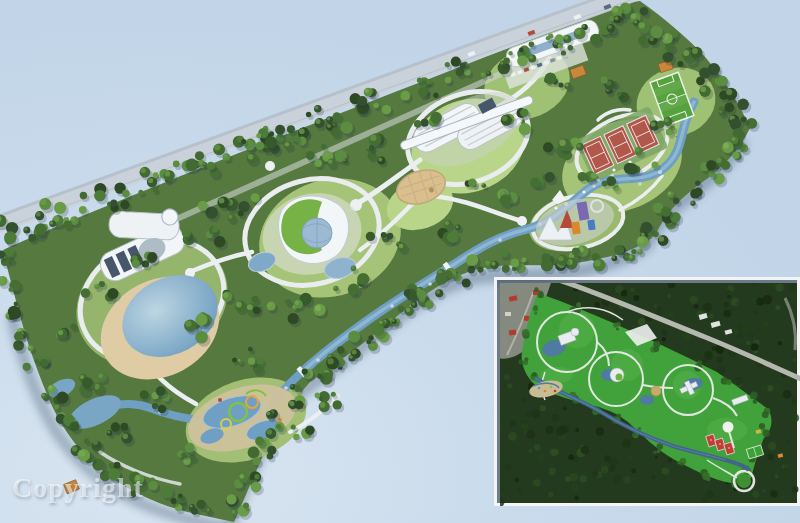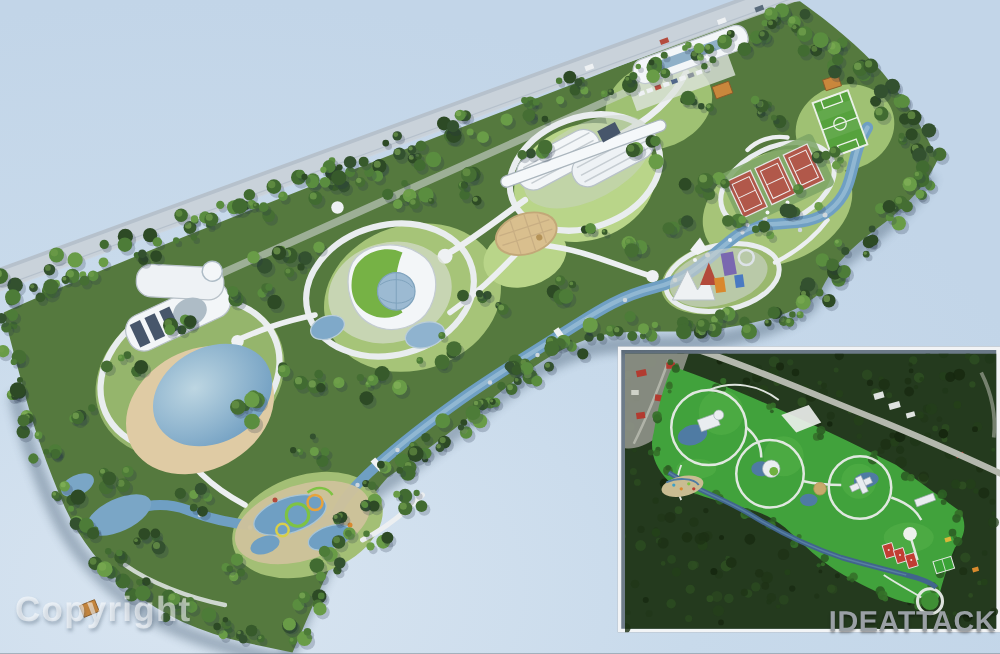--- a/index.html
+++ b/index.html
@@ -1,18 +1,18 @@
 <!DOCTYPE html>
 <html style="--c-bg: #c8daeb; --c-road: #b6c1cc; --c-roadLight: #c9d2da; --c-parkBase: #55793e; --c-lawn: #a6c478; --c-lawnBright: #b9d589; --c-river: #6f9fc3; --c-riverLight: #9ec2d8; --c-sand: #d9bf8e; --c-beachSand: #dfcba4; --c-building: #f3f6f8; --c-buildingShade: #aebcc6; --c-glassDark: #47566b; --c-glassBlue: #9cbad2; --c-tennis: #b1584a; --c-pitch: #56a23d; --c-ridePurple: #7a68b0; --c-rideRed: #b34a3a; --c-rideOrange: #d9882e; --c-insetForest: #243a1e; --c-insetPark: #41a23c; --c-insetPath: #e9ece9; --c-insetWater: #41658c; --c-insetRed: #b23b30; --c-insetRoad: #b4b8ae; --c-clearing: #90948a; --c-logoGray: #9aa0a5; --c-watermark: rgba(255,255,255,0.55);"><head>
 <meta charset="utf-8">
 <title>IDEATTACK</title>
 <style>
   html,body{margin:0;padding:0;background:#222;}
   .stage{position:relative;width:800px;height:523px;overflow:hidden;
-         font-family:Liberation Sans, sans-serif;background:var(--c-bg,#c8daeb);}
+         font-family:Liberation Serif, serif;background:var(--c-bg,#c8daeb);}
   .stage svg{position:absolute;left:0;top:0;display:block;}
   #inset-svg{left:494px;top:277px;}
   .watermark{position:absolute;left:12px;top:472px;font-weight:bold;font-size:28px;
              letter-spacing:1px;color:var(--c-watermark,rgba(255,255,255,.55));
              text-shadow:1px 2px 3px rgba(60,80,100,.35);user-select:none;}
   .logo{position:absolute;right:3px;top:484px;font-weight:bold;font-size:23px;
         letter-spacing:.5px;color:var(--c-logoGray,#9aa0a5);
         text-shadow:0 1px 2px rgba(0,0,0,.4);user-select:none;}
 </style>
 </head>
@@ -2043,15 +2043,14 @@
     <circle cx="247" cy="201" r="7" fill="#3f8f35"></circle>
     <circle cx="231" cy="147" r="5.5" fill="#eef1ee"></circle>
     <g>
       <rect x="259" y="150" width="5" height="3.5" fill="#d9b63a" transform="rotate(-15 261 152)"></rect>
       <rect x="281" y="174" width="5" height="3.5" fill="#d98a2e" transform="rotate(-15 283 176)"></rect>
     </g>
   </g>
 </svg>
 
 <div class="watermark">Copyright</div>
-<div class="logo">IDEATTACK</div>
 
 </div>
 
 </body></html>

